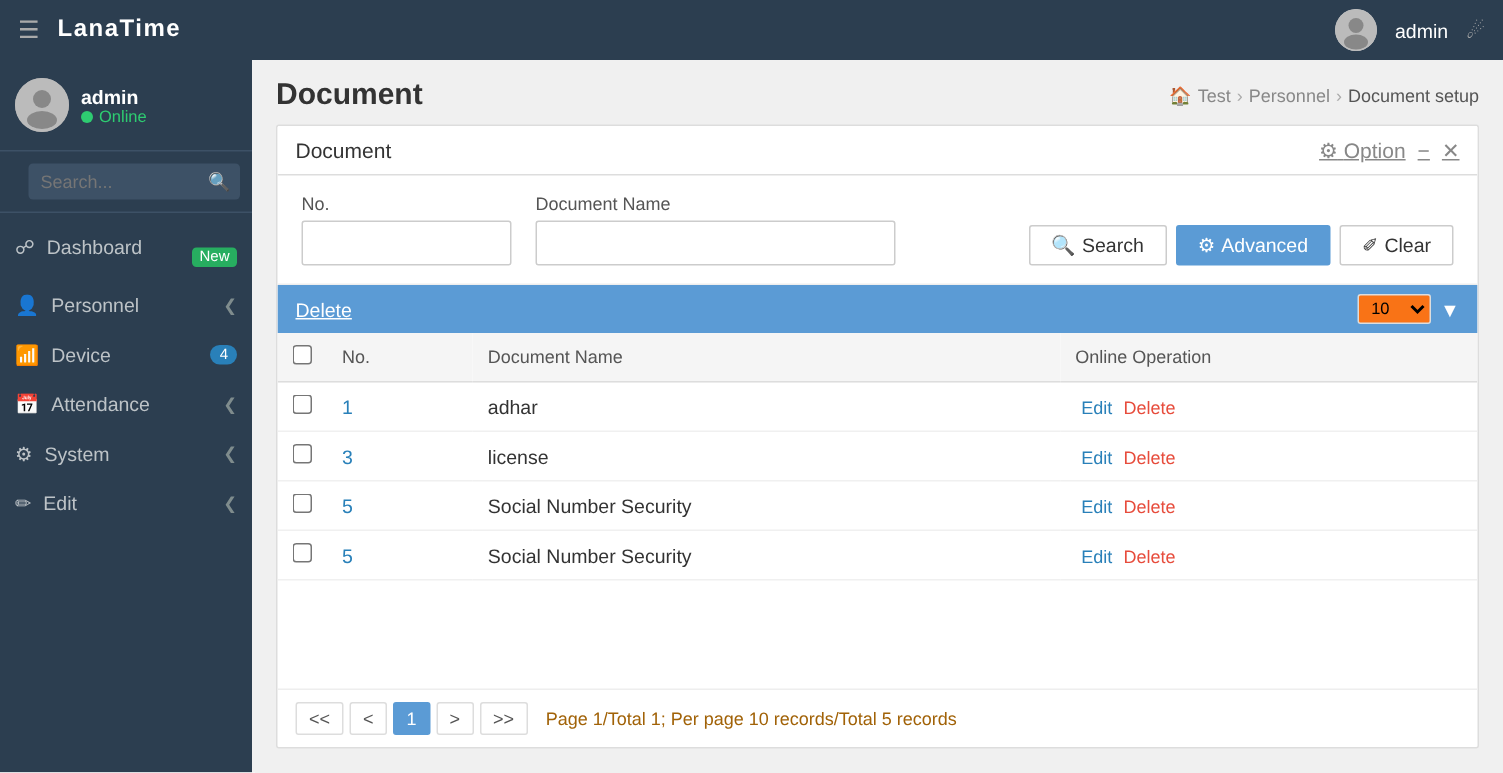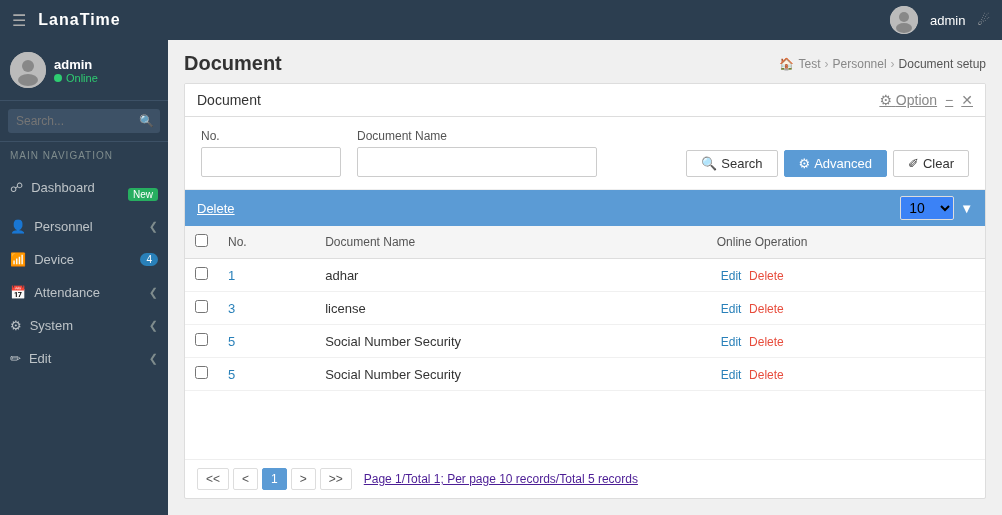--- a/index.html
+++ b/index.html
@@ -56,21 +56,21 @@
     .status-text { color: #2ecc71; font-size: 11px; }
 
     .sidebar-search {
       padding: 8px;
       border-bottom: 1px solid #3d5166;
     }
     .sidebar-search input {
       width: 100%; background: #3d5166; border: none; border-radius: 3px;
       color: #ccc; padding: 5px 28px 5px 8px; font-size: 12px; outline: none;
     }
-    .sidebar-search-wrapper { position: relative; }
+    .sidebar-search-wrapper { position: relative; margin-left: 11px; }
     .sidebar-search-icon {
       position: absolute; right: 6px; top: 50%; transform: translateY(-50%);
       color: #aaa; font-size: 12px;
     }
 
     .sidebar-section-label {
       color: #7f8c8d; font-size: 10px; padding: 8px 10px 4px;
       text-transform: uppercase; letter-spacing: 1px;
     }
 
@@ -180,21 +180,21 @@
       flex-shrink: 0;
     }
     .btn-delete {
       background: none; border: none; color: #fff;
       cursor: pointer; font-size: 13px; text-decoration: underline;
       padding: 0;
     }
     .toolbar-right { display: flex; align-items: center; gap: 6px; }
     .per-page-select {
       border: 1px solid #ddd; border-radius: 2px;
-      padding: 2px 4px; font-size: 14px; background: #3b82f6; cursor: pointer;
+      padding: 2px 4px; font-size: 11px; background: #f97316; cursor: pointer;
     }
 
     
     .table-wrapper { flex: 1; overflow-y: auto; }
     table { width: 100%; border-collapse: collapse; }
     table thead tr { background: #f5f5f5; }
     table thead th {
       text-align: left; padding: 8px 10px;
       font-size: 12px; color: #555; font-weight: normal;
       border-bottom: 1px solid #ddd;
@@ -214,21 +214,21 @@
       align-items: center;
       gap: 4px;
       border-top: 1px solid #eee;
       flex-shrink: 0;
     }
     .page-btn {
       background: #fff; border: 1px solid #ddd; color: #555;
       padding: 3px 8px; border-radius: 2px; cursor: pointer; font-size: 12px;
     }
     .page-btn.active { background: #5b9bd5; color: #fff; border-color: #5b9bd5; }
-    .page-info { color: #4c1d95; font-size: 12px; margin-left: 8px; text-decoration: underline; }
+    .page-info { color: #a16207; font-size: 12px; margin-left: 8px; }
 
     
     .table-wrapper::-webkit-scrollbar { width: 6px; }
     .table-wrapper::-webkit-scrollbar-track { background: #f0f0f0; }
     .table-wrapper::-webkit-scrollbar-thumb { background: #ccc; border-radius: 3px; }
   </style>
 </head>
 <body>
 
 <div class="top-navbar">
@@ -269,21 +269,20 @@
       </div>
     </div>
 
     <div class="sidebar-search">
       <div class="sidebar-search-wrapper">
         <input type="text" placeholder="Search..." style="">
         <span class="sidebar-search-icon">🔍</span>
       </div>
     </div>
 
-    <div class="sidebar-section-label">MAIN NAVIGATION</div>
 
     <div class="sidebar-item">
       <div class="sidebar-item-left">
         <span>☍</span>
         <span class="sidebar-item-label">Dashboard</span>
       </div>
       <span class="sidebar-badge">New</span>
     </div>
 
     <div class="sidebar-item">

